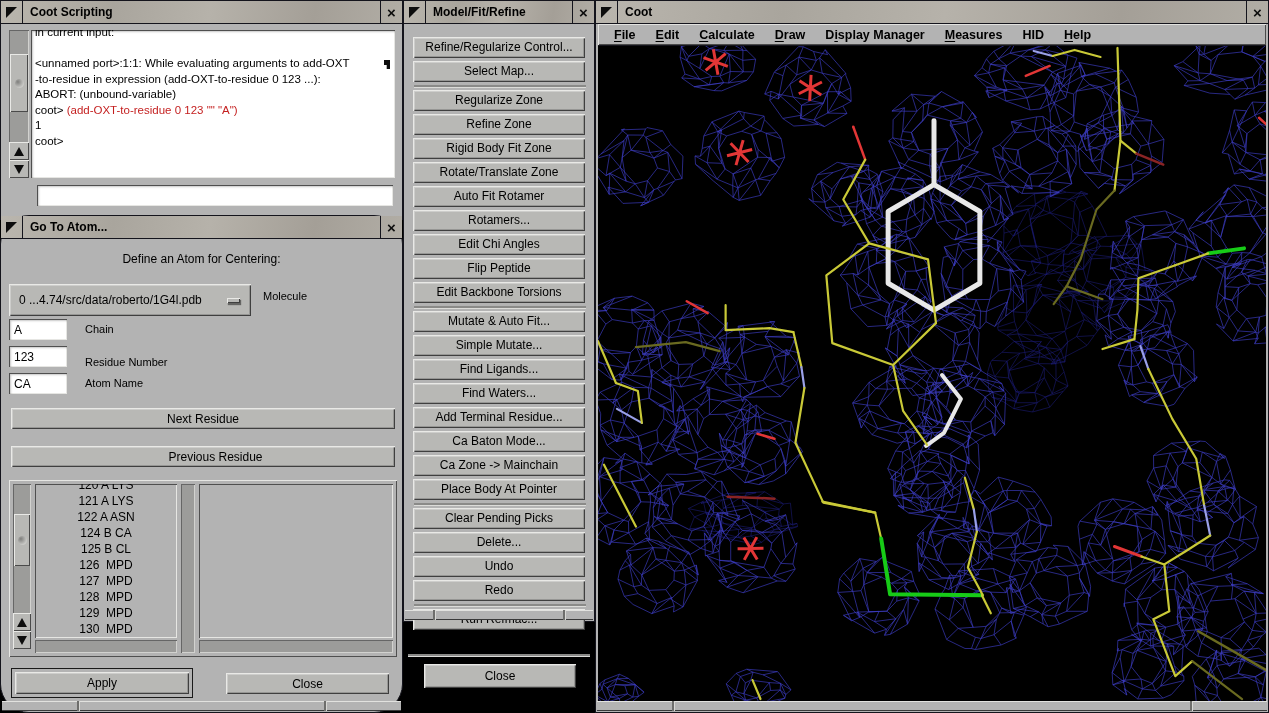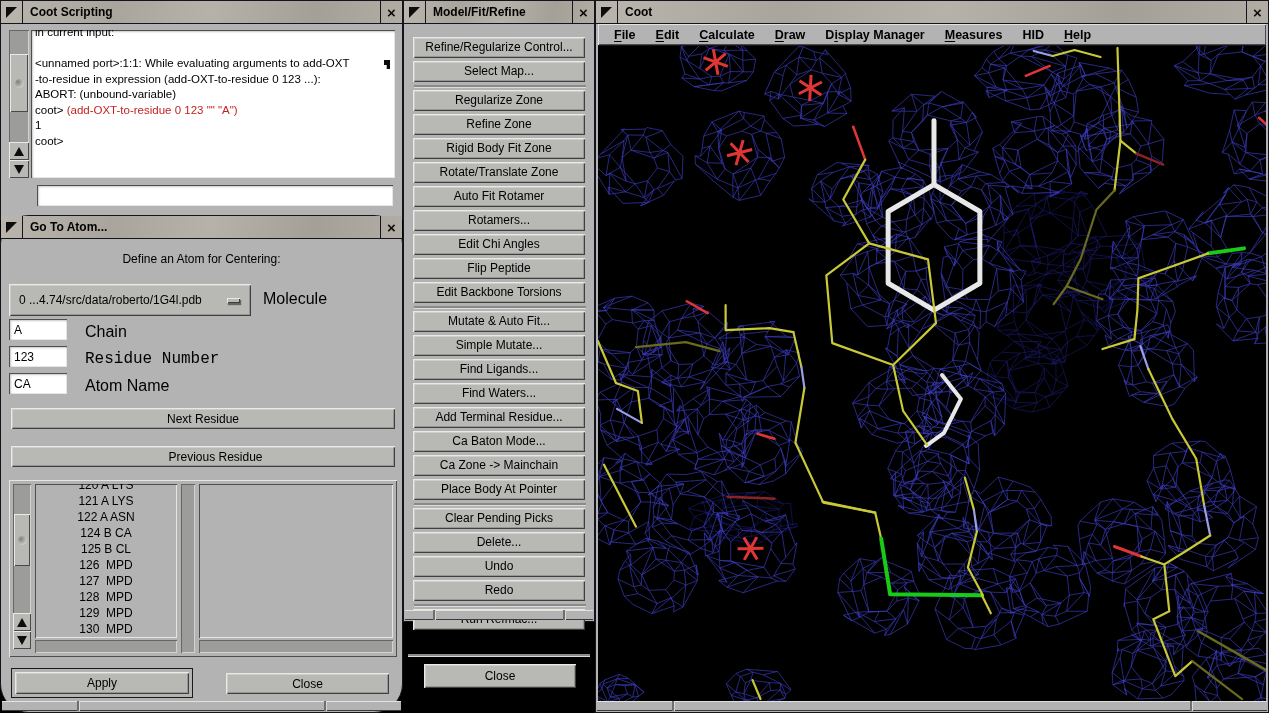--- a/index.html
+++ b/index.html
@@ -14,21 +14,21 @@
   .wm-close{width:21px;display:flex;align-items:center;justify-content:center;border-left:1px solid #14141c;
     font-weight:bold;font-size:15px;color:#0d0d0d;cursor:default;line-height:1;}
   .btn{background:#b8b8b5;color:#000;font-size:12px;text-align:center;border:0;margin:0;
     font-family:"Liberation Sans",sans-serif;
     box-shadow:inset 1px 1px 0 #e9e9e6, inset 2px 2px 0 rgba(255,255,255,.30),
                inset -1px -1px 0 #3f3f3f, inset -2px -2px 0 rgba(0,0,0,.18);
     padding:3px 4px;display:block;white-space:nowrap;overflow:hidden;}
   .sunken{background:#fff;border:0;
     box-shadow:inset 1px 1px 0 #4f4f4f, inset 2px 2px 2px rgba(0,0,0,.22), inset -1px -1px 0 #e6e6e3;}
   .entry{font-size:12px;font-family:"Liberation Sans",sans-serif;color:#000;padding:2px 5px;box-sizing:border-box;}
-  .label{font-size:16px;color:#000;position:absolute;white-space:nowrap;}
+  .label{font-size:11px;color:#000;position:absolute;white-space:nowrap;}
   .sb-trough{background:#9c9c9a;box-shadow:inset 1px 1px 0 #666, inset -1px -1px 0 #d2d2cf;position:absolute;}
   .sb-thumb{background:#b8b8b5;box-shadow:inset 1px 1px 0 #e9e9e6, inset -1px -1px 0 #4a4a4a;position:absolute;
     display:flex;align-items:center;justify-content:center;}
   .dimple{width:9px;height:9px;border-radius:50%;background:radial-gradient(circle at 32% 32%, #7f7f7d, #c9c9c6 70%);}
   .sb-arrow{position:absolute;width:100%;height:18px;background:#b8b8b5;display:flex;align-items:center;justify-content:center;
     box-shadow:inset 1px 1px 0 #e9e9e6, inset -1px -1px 0 #4a4a4a;}
   .tri-up{width:0;height:0;border-left:5px solid transparent;border-right:5px solid transparent;border-bottom:9px solid #0d0d0d;}
   .tri-down{width:0;height:0;border-left:5px solid transparent;border-right:5px solid transparent;border-top:9px solid #0d0d0d;}
   .console-wrap{position:absolute;overflow:hidden;}
   .console-line{font-size:11.5px;line-height:15.5px;white-space:pre;color:#000;position:relative;}
@@ -153,21 +153,21 @@
   <div class="optmenu btn" style="left:8px;top:68px;width:234px;height:26px;">
     <span style="font-size:12px;padding-left:6px;">0 ...4.74/src/data/roberto/1G4l.pdb</span>
     <span class="opt-ind"></span>
   </div>
   <span class="label" style="left:262px;top:74px;">Molecule</span>
 
   <input class="sunken entry" style="position: absolute; left: 8px; top: 103px; width: 58px; height: 21px;" value="A">
   <span class="label" style="left:84px;top:107px;">Chain</span>
 
   <input class="sunken entry" style="position: absolute; left: 8px; top: 130px; width: 58px; height: 21px;" value="123">
-  <span class="label" style="left:84px;top:134px;font-family:Liberation Mono, monospace;">Residue Number</span>
+  <span class="label" style="left:84px;top:140px;">Residue Number</span>
 
   <input class="sunken entry" style="position: absolute; left: 8px; top: 157px; width: 58px; height: 21px;" value="CA">
   <span class="label" style="left:84px;top:161px;">Atom Name</span>
 
   <button class="btn" style="position:absolute;left:10px;top:192px;width:384px;height:21px;">Next Residue</button>
   <button class="btn" style="position:absolute;left:10px;top:230px;width:384px;height:21px;padding-left:29px;">Previous Residue</button>
 
   <div style="position:absolute;left:8px;top:264px;width:388px;height:177px;box-shadow:inset 1px 1px 0 #e6e6e3, inset -1px -1px 0 #4f4f4f;">
     <div class="sb-trough" style="left:4px;top:4px;width:18px;height:165px;">
       <div class="sb-thumb" style="left:1px;right:1px;top:30px;height:52px;">

